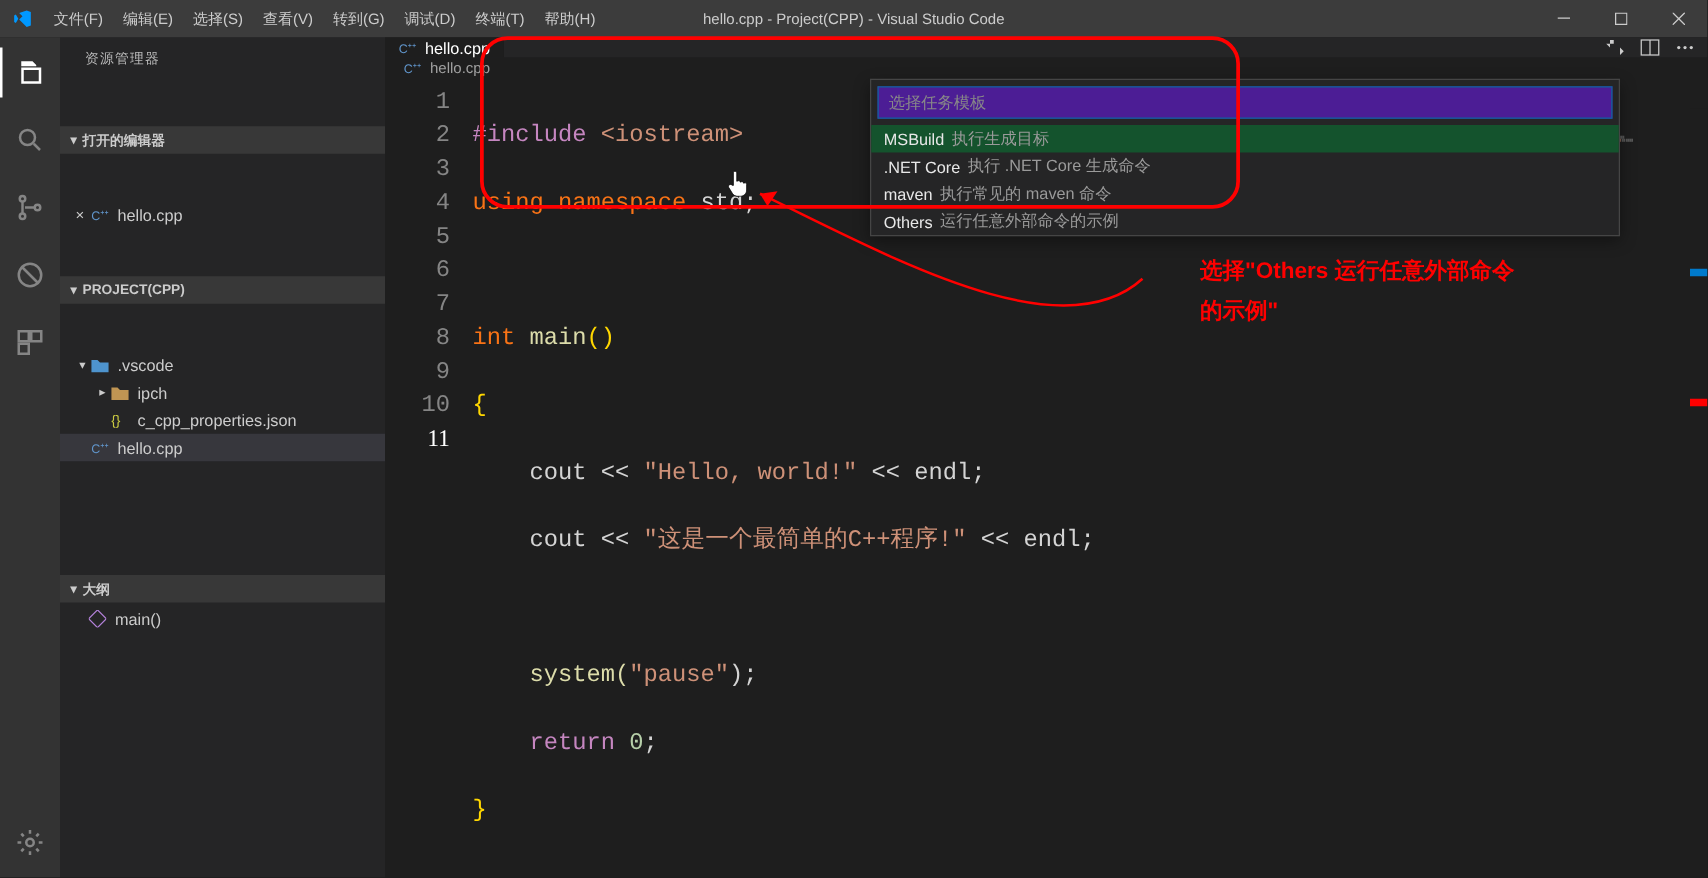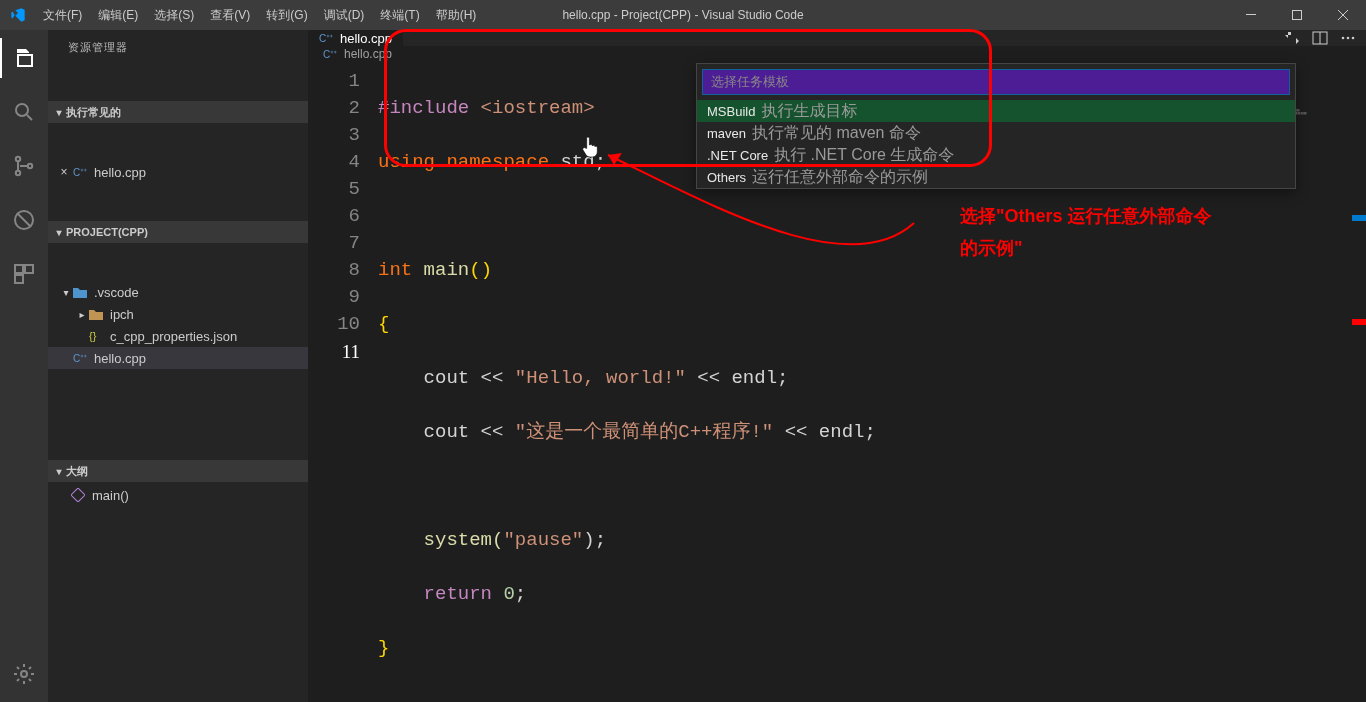--- a/index.html
+++ b/index.html
@@ -51,21 +51,21 @@
   .k-str  { color:#ce9178; }
   .k-num  { color:#b5cea8; }
   .k-yel  { color:#ffd700; }
   .k-mag  { color:#c586c0; }
   
   .quickpick { position:absolute; left:388px; top:33px; width:600px; background:#252526; border:1px solid #454545; z-index:10; font-size:13px; box-shadow:0 4px 12px rgba(0,0,0,0.4); }
   .qp-input { margin:5px; height:26px; background:#4c1d95; border:1px solid #0e639c; color:#cccccc; padding:0 8px; display:flex; align-items:center; }
   .qp-item { height:22px; display:flex; align-items:center; padding:0 10px; color:#ccc; }
   .qp-item.sel { background:#14532d; }
   .qp-item .qp-main { color:#e8e8e8; }
-  .qp-item .qp-desc { color:#9a9a9a; margin-left:6px; font-size:16px; }
+  .qp-item .qp-desc { color:#9a9a9a; margin-left:6px; font-size:13px; }
   
   .anno-border { position:absolute; left:384px; top:29px; width:608px; height:138px; border:3px solid #ff0000; border-radius:22px; pointer-events:none; z-index:11; }
   .anno-text { position:absolute; left:960px; top:200px; width:260px; color:#ff0000; font-weight:700; font-size:18px; line-height:32px; z-index:11; font-family:"Microsoft YaHei",sans-serif; }
   .anno-arrow { position:absolute; left:588px; top:143px; width:332px; height:150px; pointer-events:none; z-index:11; }
   .cursor-hand { position:absolute; left:582px; top:136px; z-index:12; color:#fff; font-size:16px; pointer-events:none; }
   
   .minimap { position:absolute; right:14px; top:64px; width:86px; height:120px; opacity:0.55; font-size:2px; line-height:3px; color:#888; overflow:hidden; pointer-events:none; }
   .scroll-ind { position:absolute; right:0; top:57px; width:14px; height:614px; background:#1e1e1e; }
   .scroll-ind .mark { position:absolute; right:0; width:14px; height:6px; background:#007acc; }
   svg { display:block; }
@@ -150,21 +150,21 @@
           <path d="M12 2v3M12 19v3M2 12h3M19 12h3M5 5l2 2M17 17l2 2M19 5l-2 2M7 17l-2 2" stroke="currentColor" stroke-width="2"></path>
         </svg>
       </div>
   </div>
 
   <div class="sidebar">
     <div class="sidebar-title">资源管理器</div>
 
     <div class="section-hdr">
       <span class="tw">▾</span>
-      <span>执行常见的</span>
+      <span>打开的编辑器</span>
     </div>
     <div class="tree">
       <div class="tree-row">
         <span class="indent" style="width:8px"></span>
         <span class="close-x">×</span>
         <span class="icon-file">
             <svg width="14" height="14">
               <text x="0" y="11" font-size="10" fill="#6196cc">C⁺⁺</text>
             </svg>
           </span>
@@ -325,26 +325,26 @@
 
     <div class="quickpick">
       <div class="qp-input">
         <span style="color:#888">选择任务模板</span>
       </div>
       <div class="qp-item sel">
         <span class="qp-main">MSBuild</span>
         <span class="qp-desc">执行生成目标</span>
       </div>
       <div class="qp-item">
+        <span class="qp-main">.NET Core</span>
+        <span class="qp-desc">执行 .NET Core 生成命令</span>
+      </div>
+      <div class="qp-item">
         <span class="qp-main">maven</span>
         <span class="qp-desc">执行常见的 maven 命令</span>
-      </div>
-      <div class="qp-item">
-        <span class="qp-main">.NET Core</span>
-        <span class="qp-desc">执行 .NET Core 生成命令</span>
       </div>
       <div class="qp-item">
         <span class="qp-main">Others</span>
         <span class="qp-desc">运行任意外部命令的示例</span>
       </div>
     </div>
 
   </div>
 </div>
 

